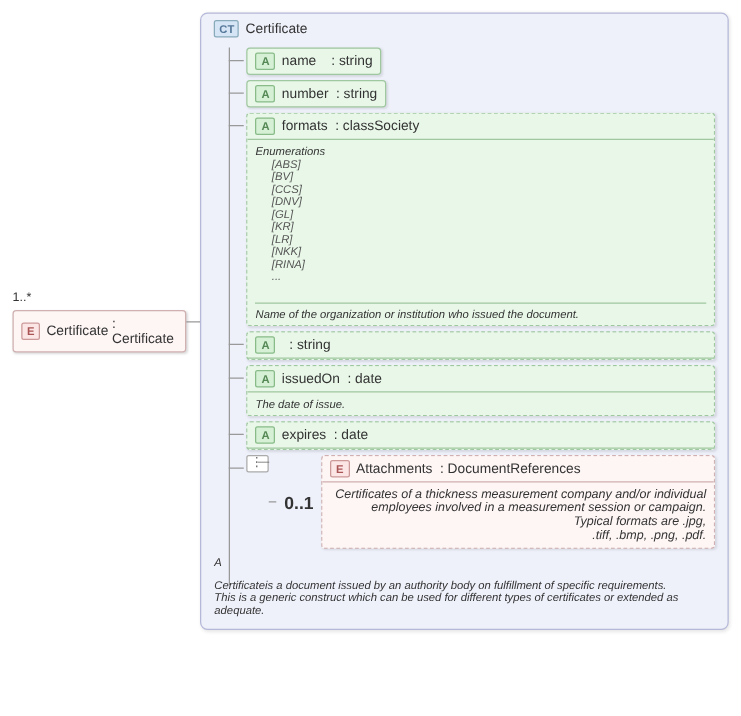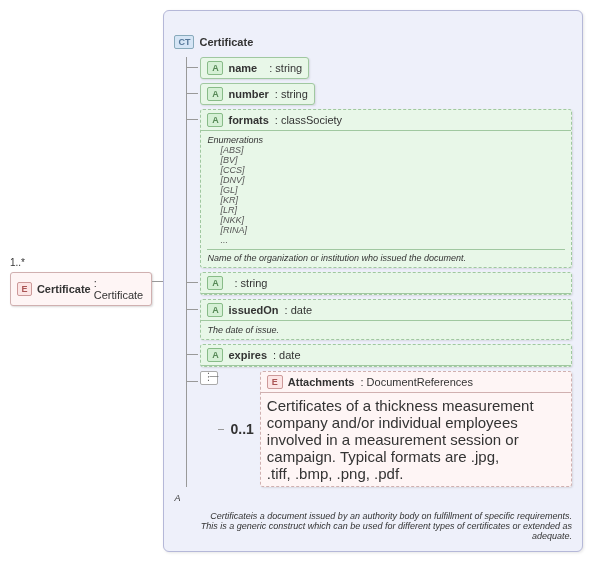--- a/index.html
+++ b/index.html
@@ -4,46 +4,46 @@
 <style>
 * { box-sizing: border-box; margin: 0; padding: 0; }
 body { font-family: Arial, sans-serif; font-size: 11px; background: #fff; padding: 10px; width: 593px; }
 .container { display: flex; align-items: center; }
 .cardinality { font-size: 10px; color: #333; margin-right: 4px; margin-bottom: 4px; }
 .element-box { display: inline-flex; align-items: center; background: #fef5f5; border: 1px solid #d0b0b0; border-radius: 3px; padding: 4px 6px; box-shadow: 1px 1px 2px rgba(0,0,0,0.15); }
 .badge { display: inline-flex; align-items: center; justify-content: center; width: 16px; height: 14px; border-radius: 2px; font-size: 9px; font-weight: bold; margin-right: 5px; }
 .badge-e { background: #fce5e5; border: 1px solid #c99; color: #a55; }
 .badge-a { background: #d5f0d5; border: 1px solid #8b8; color: #585; }
 .badge-ct { background: #d5e5f5; border: 1px solid #8ab; color: #579; width: 20px; }
-.el-name { font-weight: bold; color: #333; }
+.el-name { font-weight: normal; color: #333; }
 .el-type { font-weight: normal; color: #333; margin-left: 3px; }
 .connector { width: 12px; height: 1px; background: #999; }
-.ct-container { background: #eef0fa; border: 1px solid #b5b8d8; border-radius: 6px; padding: 24px 10px 10px 10px; width: 435px; box-shadow: 1px 1px 3px rgba(0,0,0,0.1); }
+.ct-container { background: #eef0fa; border: 1px solid #b5b8d8; border-radius: 6px; padding: 5px 10px 10px 10px; width: 435px; box-shadow: 1px 1px 3px rgba(0,0,0,0.1); }
 .ct-header { display: flex; align-items: center; margin-bottom: 8px; }
 .ct-header .el-name { font-size: 11px; }
 .attr-row { margin-left: 20px; margin-bottom: 4px; position: relative; }
 .attr-row::before { content: ""; position: absolute; left: -14px; top: 10px; width: 12px; height: 1px; background: #999; }
 .attr-box { display: inline-flex; align-items: center; background: #e8f7e8; border: 1px solid #a0c8a0; border-radius: 3px; padding: 3px 6px; box-shadow: 1px 1px 2px rgba(0,0,0,0.1); }
 .attr-combined { background: #e8f7e8; border: 1px dashed #a0c8a0; border-radius: 3px; box-shadow: 1px 1px 2px rgba(0,0,0,0.1); }
 .attr-combined-head { display: flex; align-items: center; padding: 3px 6px; border-bottom: 1px solid #a0c8a0; }
 .attr-combined-body { padding: 4px 6px; font-size: 9px; font-style: italic; color: #333; }
 .enum-table { display: flex; font-size: 9px; color: #333; flex-direction: column; }
 .enum-label { font-style: italic; width: 80px; }
 .enum-vals { color: #555; }
-.enum-desc { border-top: 1px solid #a0c8a0; margin-top: 4px; padding-top: 3px; font-size: 9px; font-style: italic; }
+.enum-desc { border-top: 1px solid #a0c8a0; margin-top: 16px; padding-top: 3px; font-size: 9px; font-style: italic; }
 .el-combined { background: #fef5f5; border: 1px dashed #d0b0b0; border-radius: 3px; box-shadow: 1px 1px 2px rgba(0,0,0,0.1); }
 .el-combined-head { display: flex; align-items: center; padding: 3px 6px; border-bottom: 1px solid #d0b0b0; }
-.el-combined-body { padding: 4px 6px; font-size: 15px; color: #333; }
+.el-combined-body { padding: 4px 6px; font-size: 10px; font-style: italic; color: #333; text-align: right; }
 .seq-icon { display: inline-block; width: 18px; height: 14px; background: #fff; border: 1px solid #aaa; border-radius: 2px; position: relative; }
 .seq-icon::before { content: "⋮"; position: absolute; left: 2px; top: -1px; font-size: 10px; color: #666; }
 .seq-icon::after { content: "—"; position: absolute; left: 8px; top: -1px; font-size: 9px; color: #666; }
 .attachments-row { display: flex; align-items: flex-start; margin-left: 20px; margin-top: 4px; position: relative; }
 .attachments-row::before { content: ""; position: absolute; left: -14px; top: 10px; width: 12px; height: 1px; background: #999; }
 .card-small { font-size: 14px; color: #333; margin: 12px 6px; align-self: center; font-weight: bold; }
-.annotation { background: #fff; border: 1px solid #14b8a6; border-style: dashed; border-radius: 2px; padding: 6px; margin-top: 8px; font-size: 9px; font-style: italic; color: #333; position: relative; text-align: right; }
+.annotation { background: #fff; border: 1px solid #14b8a6; border-style: dashed; border-radius: 2px; padding: 6px; margin-top: 8px; font-size: 9px; font-style: italic; color: #333; position: relative; }
 .annotation-a { font-style: italic; font-size: 9px; color: #333; margin-bottom: 2px; }
 .left-col { display: flex; flex-direction: column; align-items: flex-start; }
 .tree-wrap { position: relative; margin-left: 6px; }
 .vline { position: absolute; left: 6px; top: 0; width: 1px; background: #999; height: 100%; }
 </style>
 </head>
 <body>
 
 <div class="container">
   <div class="left-col">

